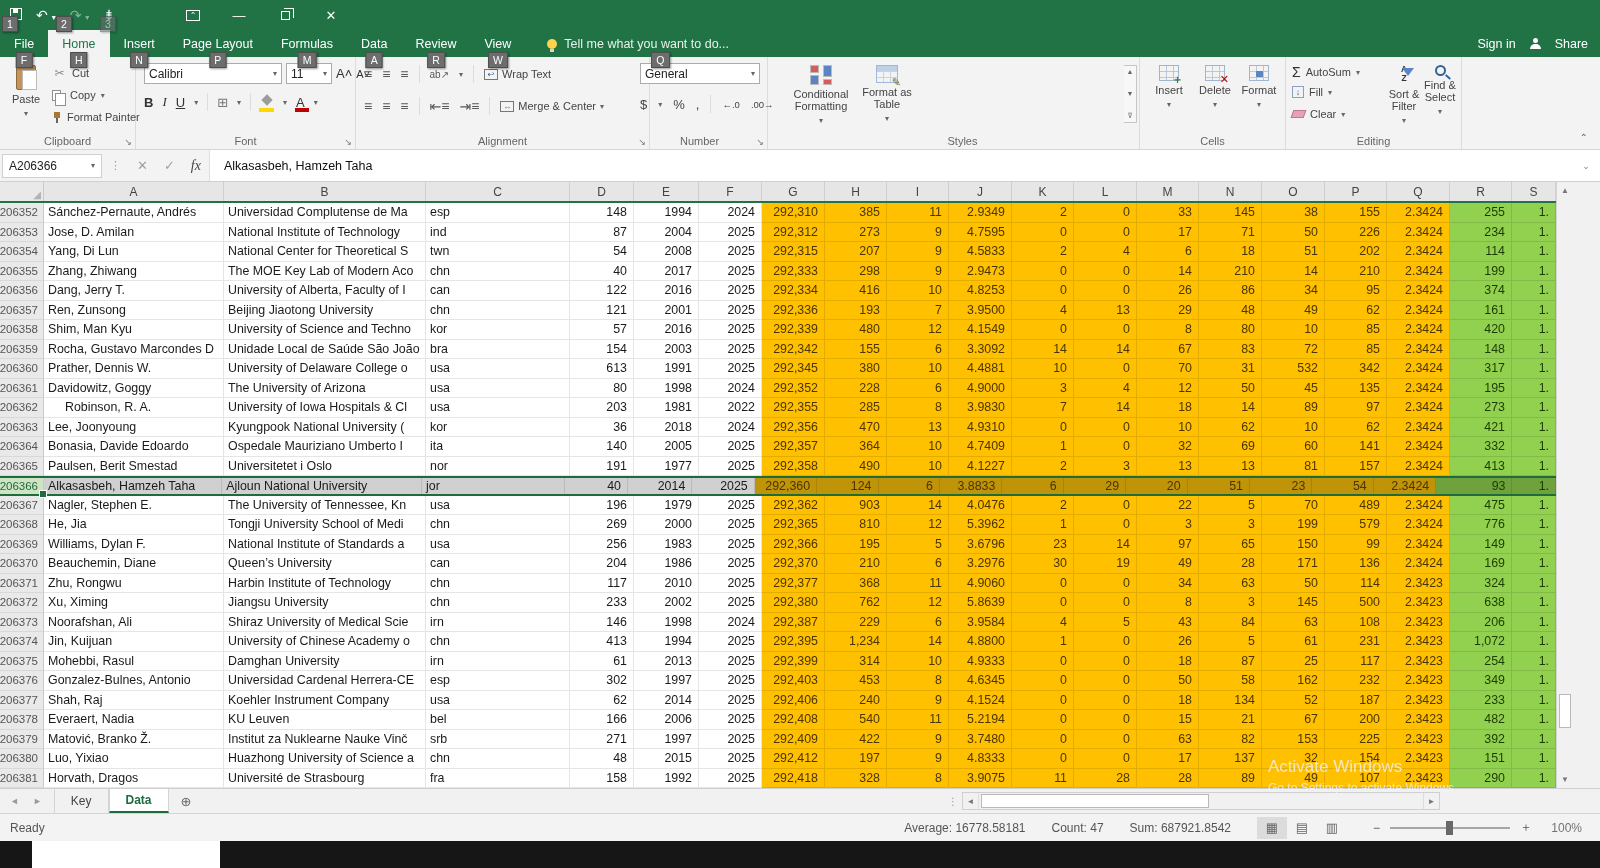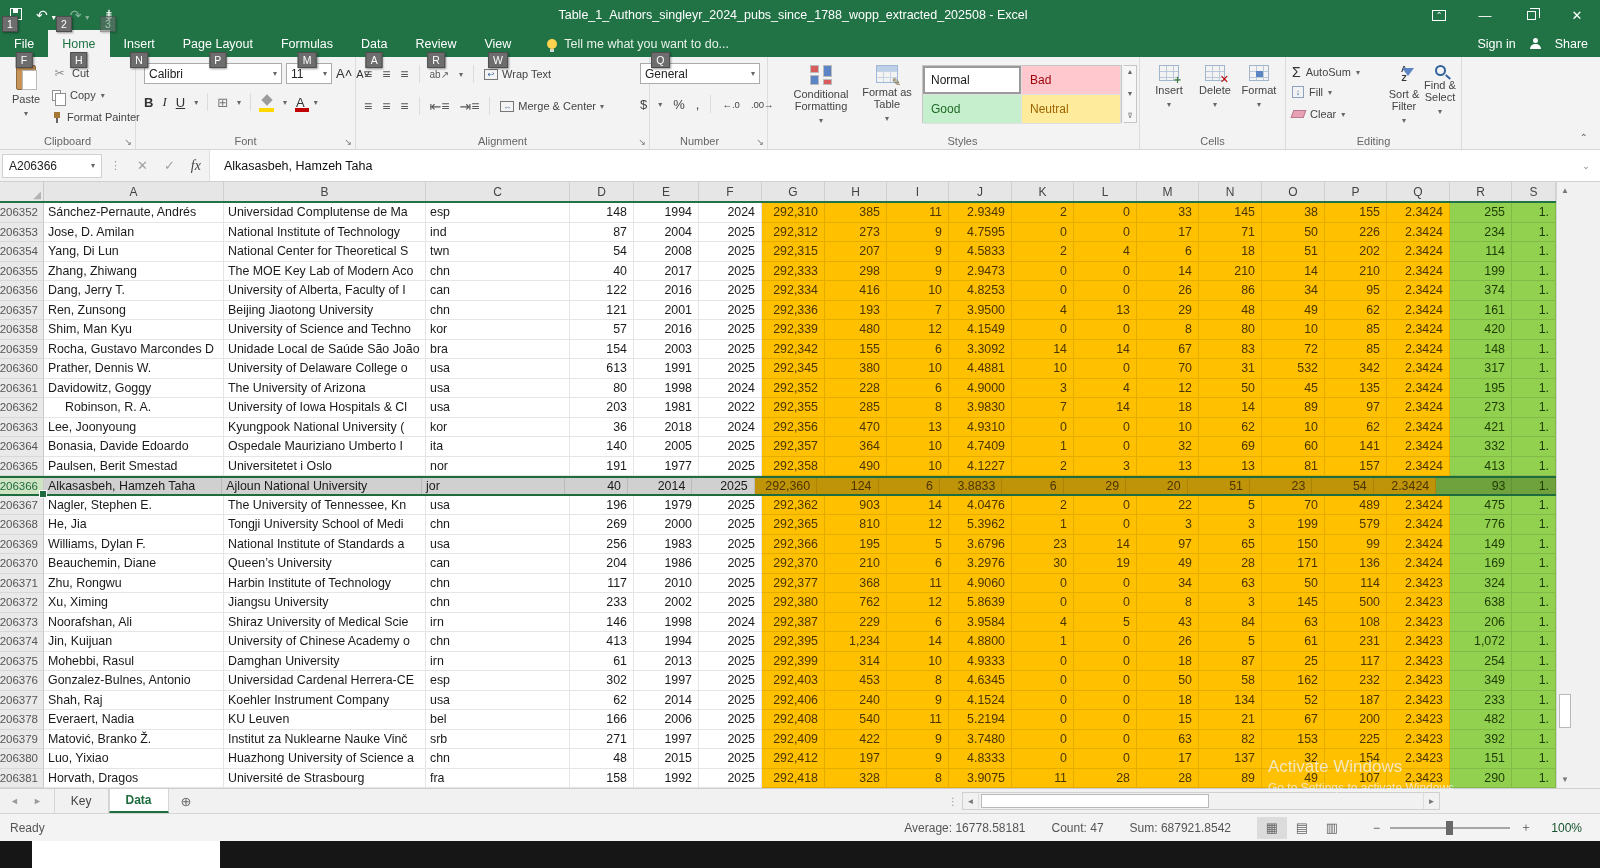--- a/index.html
+++ b/index.html
@@ -175,21 +175,21 @@
   .statusbar { position:absolute; top:813px; left:0; width:1600px; height:28px; background:#f3f3f3; border-top:1px solid #d5d5d5; display:flex; align-items:center; font-size:12px; color:#555; }
   .status-mode { padding-left:10px; }
   .status-right { margin-left:auto; display:flex; align-items:center; gap:26px; padding-right:18px; }
   .aggs { display:flex; align-items:center; gap:26px; }
   .viewbtns { display:flex; align-items:center; }
   .viewbtn { width:30px; height:22px; display:flex; align-items:center; justify-content:center; font-size:13px; color:#666; }
   .viewbtn.active { background:#dcdcdc; }
   .zoomctl { display:flex; align-items:center; gap:10px; }
   .zoomtrack { position:relative; width:120px; height:2px; background:#a6a6a6; }
   .zoomthumb { position:absolute; left:56px; top:-6px; width:7px; height:14px; background:#696969; }
-  .zoompct { width:40px; text-align:right; color:#14532d; }
+  .zoompct { width:40px; text-align:right; color:#737373; }
 
   
   .taskbar { position:absolute; top:841px; left:0; width:1600px; height:27px; background:#161616; }
   .tb-search { position:absolute; left:32px; top:0; width:188px; height:27px; background:#fff; }
 
   
   .watermark { position:absolute; left:1268px; top:757px; color:rgba(242,242,242,0.78); pointer-events:none; z-index:30; }
   .wm1 { font-size:17px; }
   .wm2 { font-size:12px; margin-top:4px; }
 </style>
@@ -201,21 +201,20 @@
   <div class="titlebar">
     <div class="qat">
       <span class="qbtn"><span class="save-glyph"></span></span>
       <span class="qbtn">↶ <span style="font-size:8px;">▾</span></span>
       <span class="qbtn dim">↷ <span style="font-size:8px;">▾</span></span>
       <span class="qbtn">⇟</span>
     </div>
     <span class="keytip kt-1">1</span>
     <span class="keytip kt-2">2</span>
     <span class="keytip kt-3">3</span>
-    <div class="title-text">Table_1_Authors_singleyr_2024_pubs_since_1788_wopp_extracted_202508 - Excel</div>
     <div class="win-ctrls">
       <div class="win-btn">
           <span class="rdo-glyph">⌃</span>
         </div>
       <div class="win-btn">—</div>
       <div class="win-btn">
           <span class="restore-glyph"></span>
         </div>
       <div class="win-btn">✕</div>
     </div>
@@ -382,26 +381,20 @@
             <i class="c3"></i>
             <i class="c4"></i>
           </span>
         <span>Conditional Formatting</span>
           <span class="mini-ca">▾</span>
       </div>
       <div class="bigbtn stylebig sb2">
         <span class="fat-ic"></span>
         <span>Format as Table</span>
           <span class="mini-ca">▾</span>
-      </div>
-      <div class="gallery">
-        <div class="gcell gc-normal">Normal</div>
-        <div class="gcell gc-bad">Bad</div>
-        <div class="gcell gc-good">Good</div>
-        <div class="gcell gc-neutral">Neutral</div>
       </div>
       <div class="gscroll">
           <span>▲</span>
           <span>▼</span>
           <span>⊽</span>
         </div>
       <div class="glabel">Styles</div>
     </div>
 
     <div class="rgroup g-cells">

